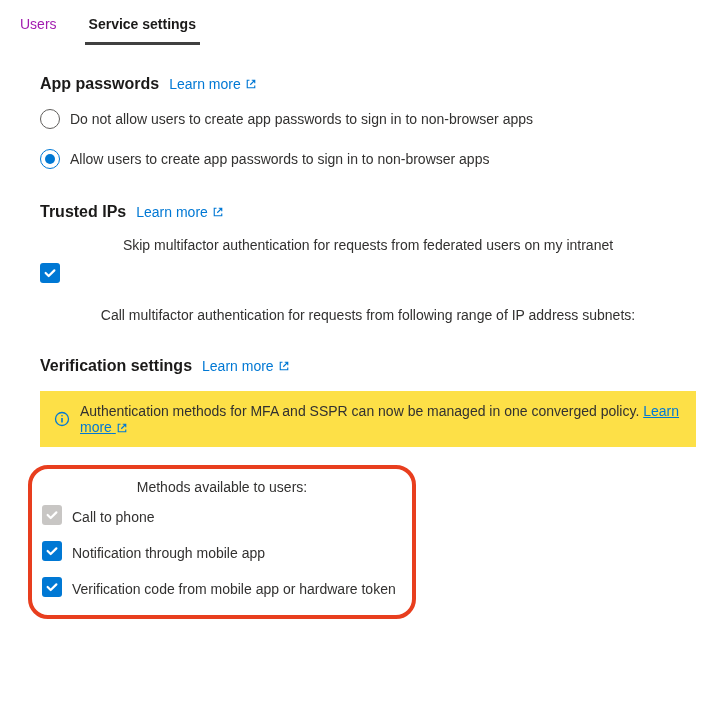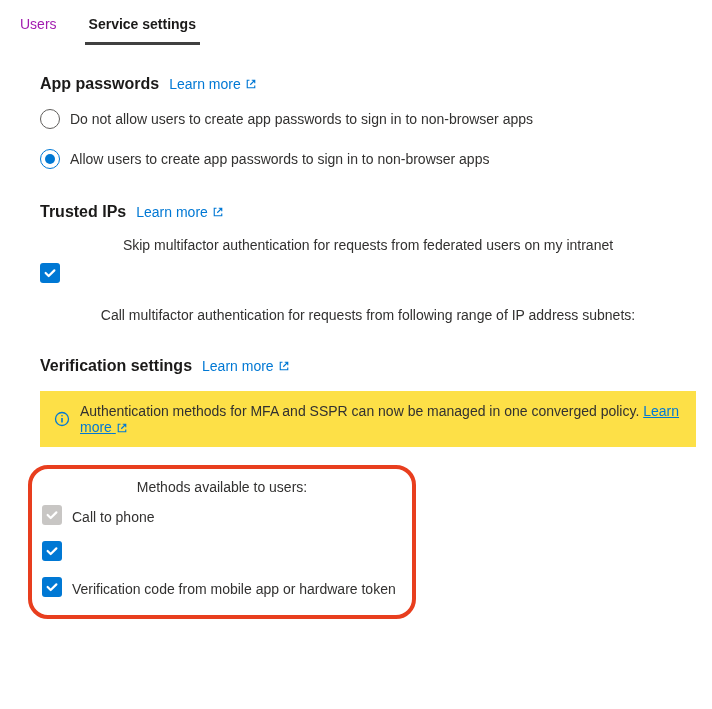--- a/index.html
+++ b/index.html
@@ -286,20 +286,21 @@
               </svg>
           </div>
           <span class="checkbox-label">Call to phone</span>
         </div>
         <div class="checkbox-row">
           <div class="checkbox checked">
             <svg viewBox="0 0 16 16" fill="none" stroke="#ffffff" stroke-width="2.5" stroke-linecap="round" stroke-linejoin="round">
                 <path d="M3 8l3.5 3.5L13 5"></path>
               </svg>
           </div>
+          <span class="checkbox-label">Notification through mobile app</span>
         </div>
         <div class="checkbox-row">
           <div class="checkbox checked">
             <svg viewBox="0 0 16 16" fill="none" stroke="#ffffff" stroke-width="2.5" stroke-linecap="round" stroke-linejoin="round">
                 <path d="M3 8l3.5 3.5L13 5"></path>
               </svg>
           </div>
           <span class="checkbox-label">Verification code from mobile app or hardware token</span>
         </div>
       </div>

